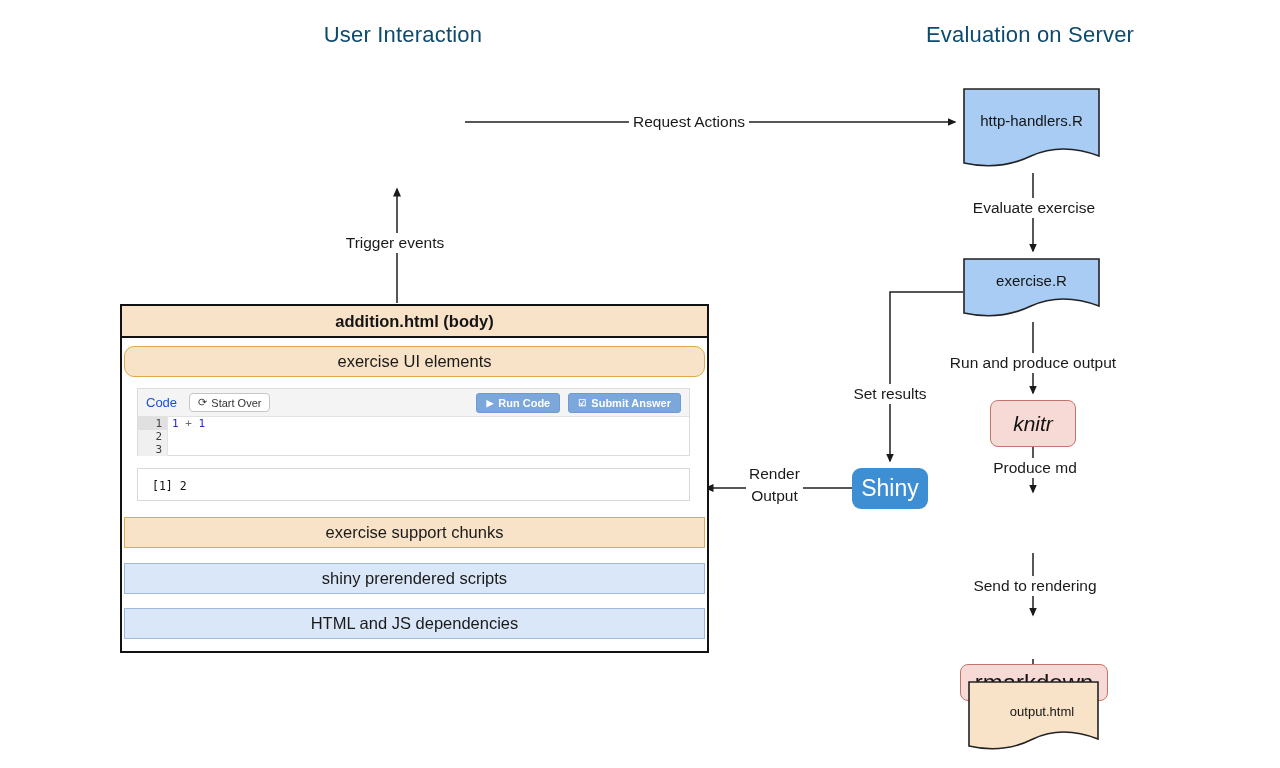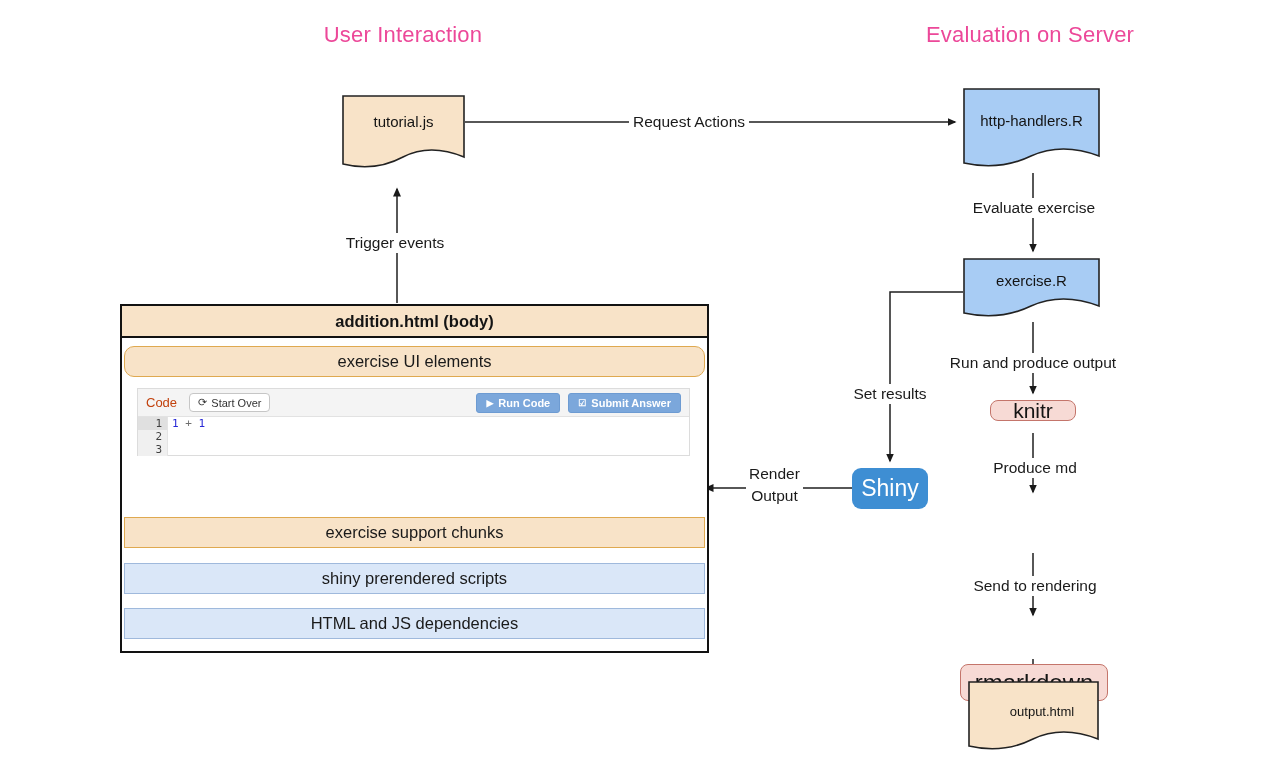--- a/index.html
+++ b/index.html
@@ -1,21 +1,21 @@
 <!DOCTYPE html>
 <html><head>
 <meta charset="utf-8">
 <style>
   * { margin:0; padding:0; box-sizing:border-box; }
   html,body { width:1280px; height:768px; background:#ffffff; overflow:hidden;
               font-family:"Liberation Sans", sans-serif; }
   .canvas { position:relative; width:1280px; height:768px; background:#fff; }
 
   .col-title { position:absolute; transform:translateX(-50%); font-size:22px;
-               color:#ec4899; letter-spacing:.2px; white-space:nowrap; }
+               color:#0c4a6e; letter-spacing:.2px; white-space:nowrap; }
 
   svg.connector-layer { position:absolute; left:0; top:0; z-index:0; }
   .edge { stroke:#1f1f1f; stroke-width:1.5; fill:none; }
 
   .edge-label { position:absolute; z-index:2; background:#ffffff; color:#1a1a1a;
                 font-size:15.5px; padding:1px 4px; white-space:nowrap;
                 transform:translate(-50%,-50%); }
   .edge-label.two-line { transform:none; text-align:center; line-height:22px; padding:0 3px; }
 
   .doc-node { position:absolute; z-index:1; }
@@ -35,21 +35,21 @@
   .bar { position:absolute; left:2px; right:2px; height:31px; line-height:28px;
          text-align:center; font-size:16.5px; color:#1a1a1a; }
   .bar-tan  { background:#F8E3C8; border:1.5px solid #DFA950; }
   .bar-blue { background:#DAE7F8; border:1.5px solid #9FB9DC; }
 
   
   .exercise-widget { position:absolute; left:15px; right:17px; top:82px; height:68px;
                      border:1px solid #dcdcdc; background:#fff; }
   .ex-toolbar { height:28px; background:#f4f4f4; border-bottom:1px solid #e2e2e2;
                 display:flex; align-items:center; padding:0 8px; }
-  .code-label { font-size:13px; color:#c2410c; margin-right:12px; }
+  .code-label { font-size:13px; color:#1d4ed8; margin-right:12px; }
   .btn-startover { display:inline-flex; align-items:center; gap:4px; background:#fff;
                    border:1px solid #c6c6c6; border-radius:4px; font-size:11px; color:#333;
                    padding:2px 8px; cursor:pointer; }
   .btn-startover .g { font-size:11px; }
   .ex-spacer { flex:1; }
   .btn-blue { display:inline-flex; align-items:center; gap:5px; background:#7BA7DB;
               border:1px solid #6d9bd2; border-radius:3px; color:#fff; font-size:11px;
               font-weight:bold; padding:3px 9px; cursor:pointer; }
   .btn-blue .g { font-size:9px; }
   .btn-blue + .btn-blue { margin-left:8px; }
@@ -84,42 +84,36 @@
     <path class="edge" d="M1033,433 V492" marker-end="url(#arr)"></path>
     <path class="edge" d="M1033,553 V615" marker-end="url(#arr)"></path>
     <path class="edge" d="M1033,659 V674" marker-end="url(#arr)"></path>
     <path class="edge" d="M963,292 L890,292 L890,461" marker-end="url(#arr)"></path>
     <path class="edge" d="M852,488 H706" marker-end="url(#arr)"></path>
   </svg>
 
   <div class="col-title" style="left:403px; top:22px;">User Interaction</div>
   <div class="col-title" style="left:1030px; top:22px;">Evaluation on Server</div>
 
-  <div class="doc-node" style="left:342px; top:95px; width:123px; height:80px;">
-    <svg width="123" height="80" viewBox="0 0 123 80">
-      <path d="M1,1 L122,1 L122,62 Q88,48 61,62 Q33,77 1,69 Z" fill="#F8E3C8" stroke="#222" stroke-width="1.6"></path>
-    </svg>
-    <div class="doc-label" style="top:18px; font-size:15px;">tutorial.js</div>
-  </div>
 
   <div class="doc-node" style="left:963px; top:88px; width:137px; height:86px;">
     <svg width="137" height="86" viewBox="0 0 137 86">
       <path d="M1,1 L136,1 L136,68 Q99,54 68,68 Q37,83 1,75 Z" fill="#A8CCF4" stroke="#222" stroke-width="1.6"></path>
     </svg>
     <div class="doc-label" style="top:24px; font-size:15px;">http-handlers.R</div>
   </div>
 
   <div class="doc-node" style="left:963px; top:258px; width:137px; height:66px;">
     <svg width="137" height="66" viewBox="0 0 137 66">
       <path d="M1,1 L136,1 L136,48 Q99,34 68,48 Q37,63 1,55 Z" fill="#A8CCF4" stroke="#222" stroke-width="1.6"></path>
     </svg>
     <div class="doc-label" style="top:14px; font-size:15px;">exercise.R</div>
   </div>
 
-  <div class="proc-box" style="left:990px; top:400px; width:86px; height:21px; font-size:21px;">
+  <div class="proc-box" style="left:990px; top:400px; width:86px; height:47px; font-size:21px;font-style:italic;">
     <span>knitr</span>
   </div>
 
 
   <div class="proc-box" style="left:960px; top:622px; width:148px; height:37px; font-size:24px;margin-top:42px;">
     <span>rmarkdown</span>
   </div>
 
   <div class="doc-node" style="left:968px; top:681px; width:148px; height:76px;">
     <svg width="131" height="76" viewBox="0 0 131 76">
@@ -173,19 +167,20 @@
           <div>3</div>
         </div>
         <div class="code-area">
           <div class="cl"><span class="tok-number">1</span><span class="tok-operator"> + </span><span class="tok-number">1</span></div>
           <div class="cl"></div>
           <div class="cl"></div>
         </div>
       </div>
     </div>
 
+    <div class="ex-output">[1] 2</div>
 
     <div class="bar bar-tan" style="top:211px;">exercise support chunks</div>
     <div class="bar bar-blue" style="top:257px;">shiny prerendered scripts</div>
     <div class="bar bar-blue" style="top:302px;">HTML and JS dependencies</div>
   </div>
 
 </div>
 
 </body></html>

